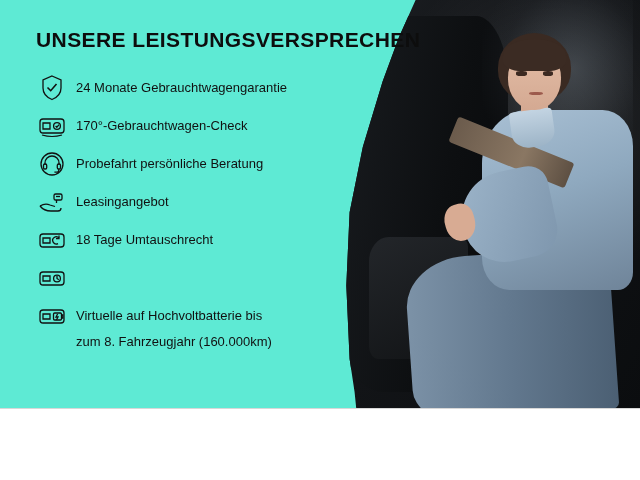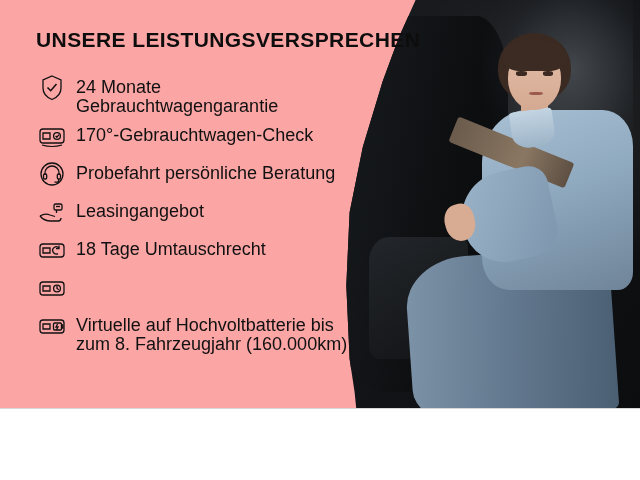--- a/index.html
+++ b/index.html
@@ -10,21 +10,21 @@
     width: 640px;
     height: 480px;
     background: #ffffff;
     font-family: "Liberation Sans", sans-serif;
     overflow: hidden;
   }
   .banner {
     position: relative;
     width: 640px;
     height: 480px;
-    background: #fca5a5;
+    background: #5eead4;
     overflow: hidden;
   }
 
   
   .photo-wrap {
     position: absolute;
     top: 0;
     right: 0;
     width: 330px;
     height: 408px;
@@ -209,27 +209,27 @@
     margin-bottom: 2px;
   }
   .promise .ico {
     flex: 0 0 48px;
     height: 36px;
     display: flex;
     align-items: center;
     justify-content: center;
   }
   .promise .ptext {
-    font-size: 18px;
+    font-size: 13px;
     line-height: 19px;
     color: #111111;
     font-weight: 500;
     padding-top: 8px;
   }
-  .promise .ptext .l2 { display: block; }
+  .promise .ptext .l2 { display: block; margin-top: 7px; }
 
   
   .divider {
     position: absolute;
     left: 0;
     top: 408px;
     width: 640px;
     height: 1px;
     background: #d8d8d8;
   }

